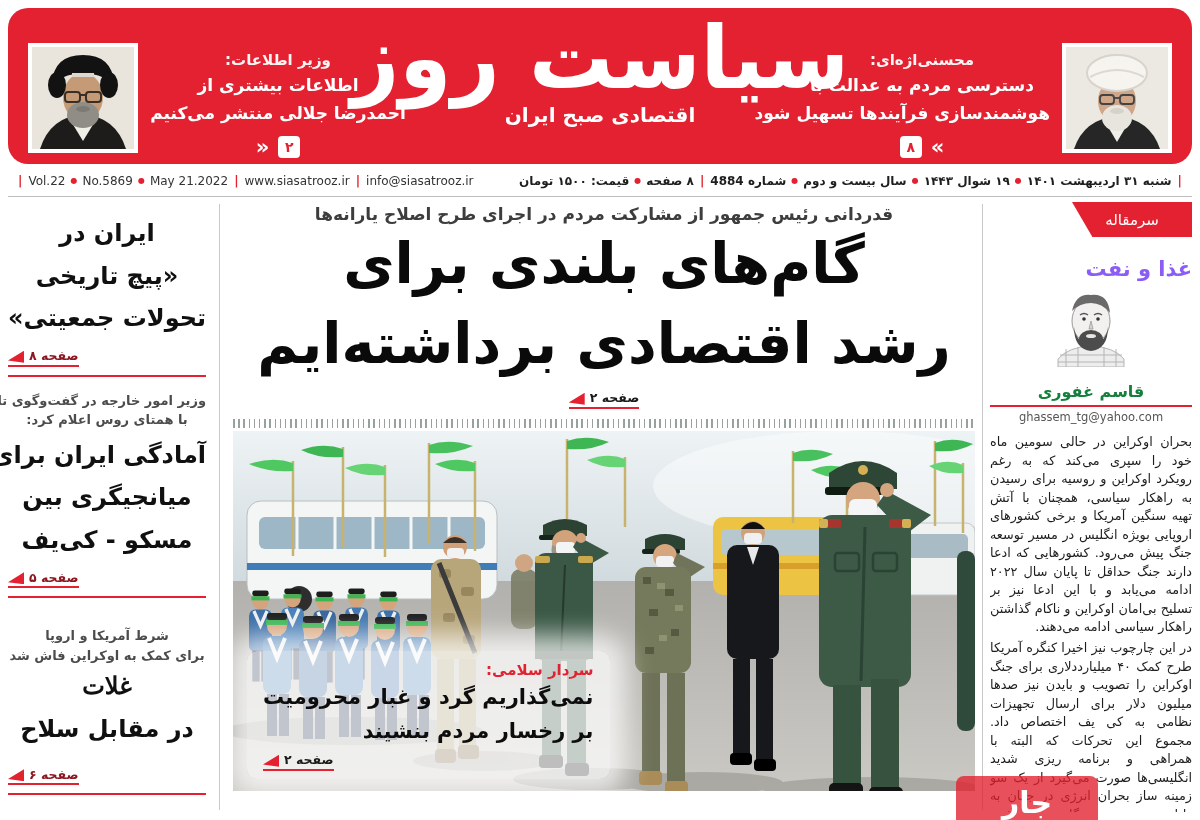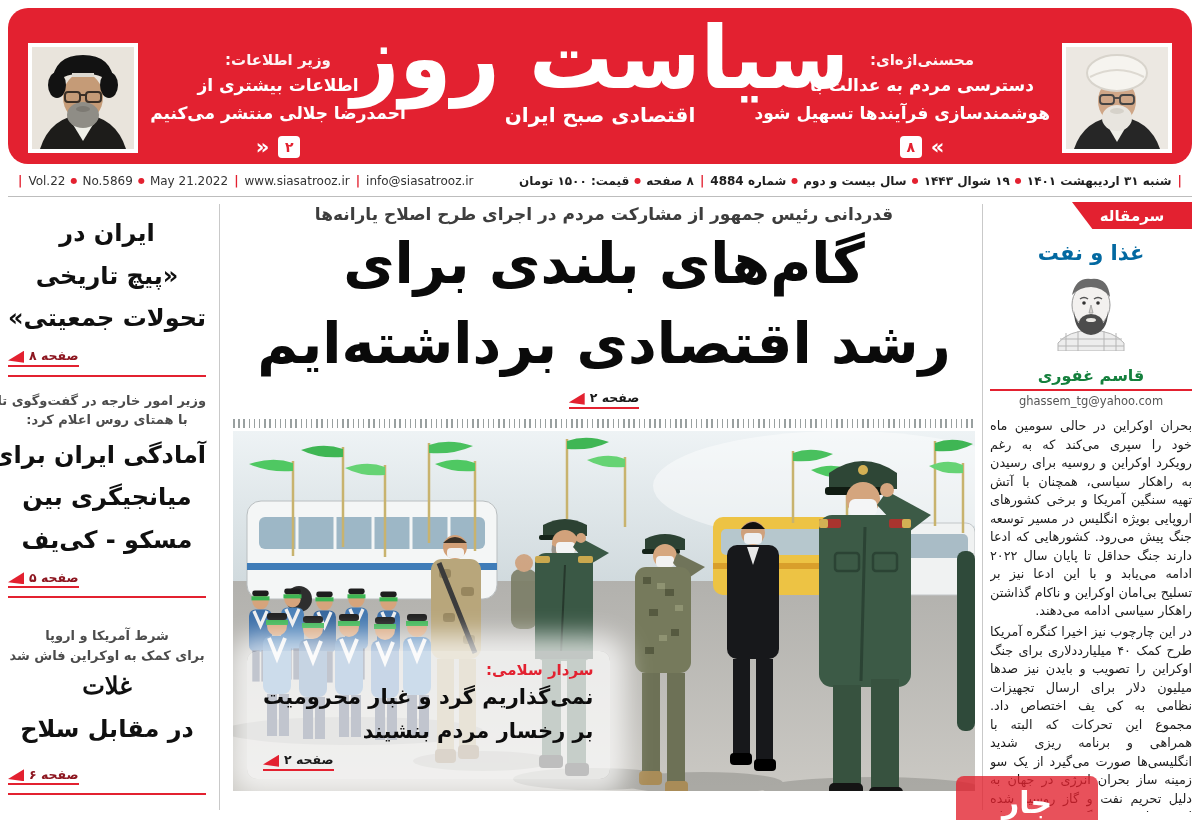--- a/index.html
+++ b/index.html
@@ -61,22 +61,22 @@
   .photo{position:relative;margin-top:3px;width:742px;height:360px;overflow:hidden;background:#cfd6d9;}
   .photo svg{display:block;}
   .caption{position:absolute;left:14px;bottom:12px;direction:rtl;text-align:right;padding:10px 16px 8px;background:rgba(255,255,255,.72);border-radius:10px;box-shadow:0 0 24px 16px rgba(255,255,255,.72);width:max-content;}
   .cap-kicker{color:var(--red);font-size:15px;font-weight:700;margin-bottom:2px;}
   .cap-line{font-size:21px;font-weight:900;color:#0d0d0d;line-height:1.6;white-space:nowrap;}
   .caption .marker{margin-right:auto;margin-top:6px;}
   .caption .marker-text{color:#1a1a1a;}
 
   
   .right-col{position:absolute;left:990px;top:202px;width:202px;height:610px;overflow:hidden;direction:rtl;}
-  .ribbon{width:120px;height:27px;background:var(--red);color:#fff;font-size:15px;font-weight:700;display:flex;align-items:center;justify-content:center;clip-path:polygon(0 0,100% 0,100% 100%,17% 100%);}
-  .ed-title{text-align:center;font-size:21px;font-weight:900;color:#0369a1;margin:12px 0 8px;}
+  .ribbon{width:120px;height:35px;background:var(--red);color:#fff;font-size:15px;font-weight:400;display:flex;align-items:center;justify-content:center;clip-path:polygon(0 0,100% 0,100% 100%,17% 100%);}
+  .ed-title{text-align:right;font-size:21px;font-weight:900;color:#8b5cf6;margin:20px 0 8px;}
   .ed-photo{display:flex;justify-content:center;}
   .ed-author{text-align:center;font-size:16px;font-weight:700;color:#15803d;margin-top:15px;}
   .ed-rule{border-top:2px solid var(--red);margin-top:4px;}
   .ed-email{direction:ltr;text-align:center;font-size:11.5px;color:#555;margin-top:3px;}
   .ed-body{margin-top:9px;font-size:12.8px;line-height:1.45;text-align:justify;color:#1d1d1d;}
   .ed-body p{margin-bottom:2px;}
 
   .watermark{position:absolute;left:956px;top:776px;width:142px;height:52px;background:rgba(226,32,45,.78);border-radius:8px;color:#fff;font-size:30px;font-weight:900;display:flex;align-items:center;justify-content:center;}
 </style>
 </head>

